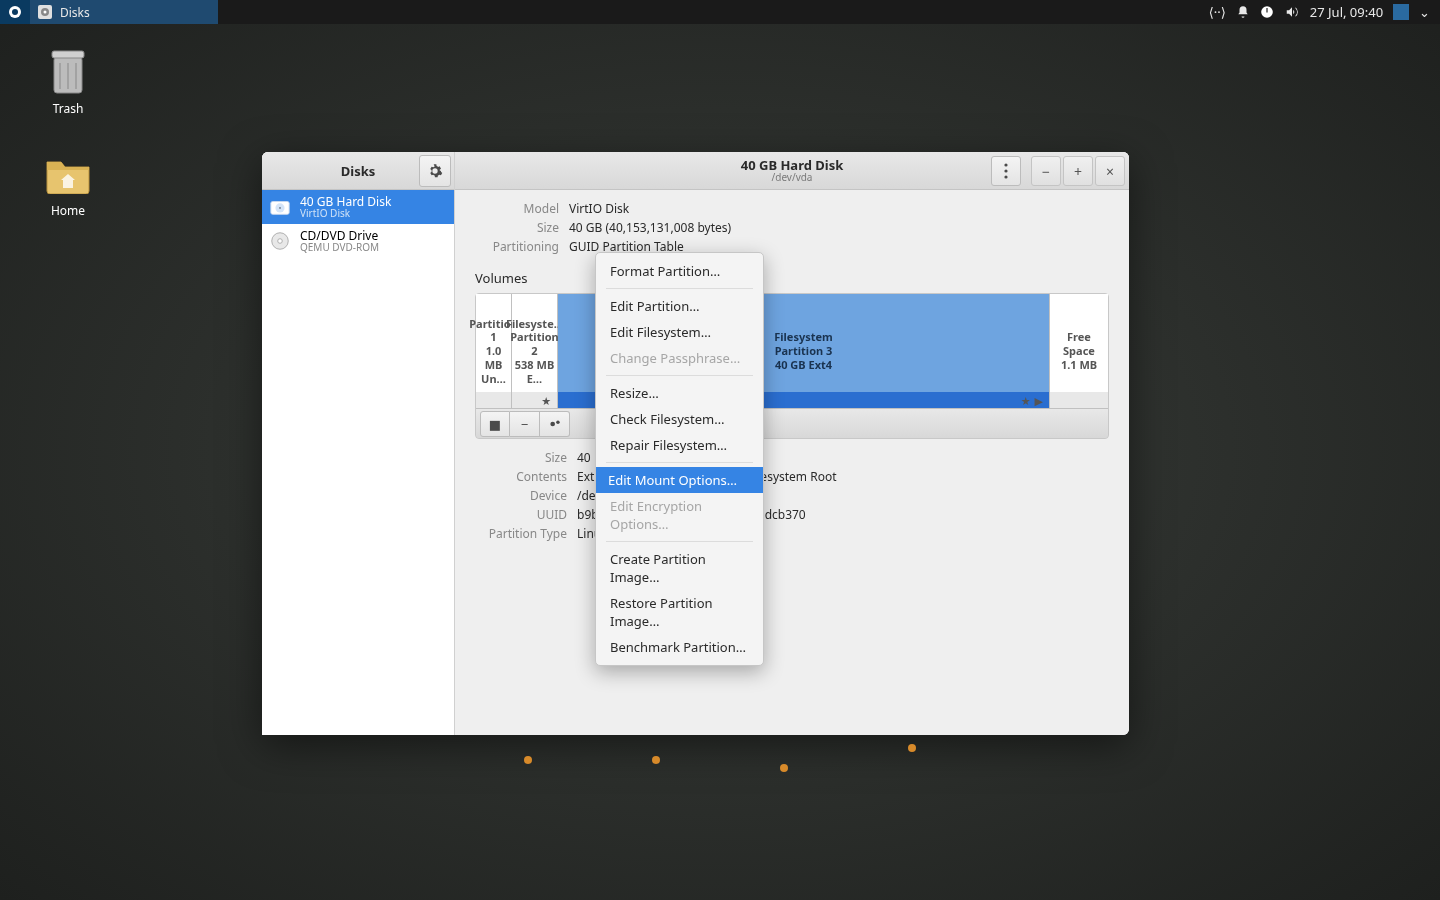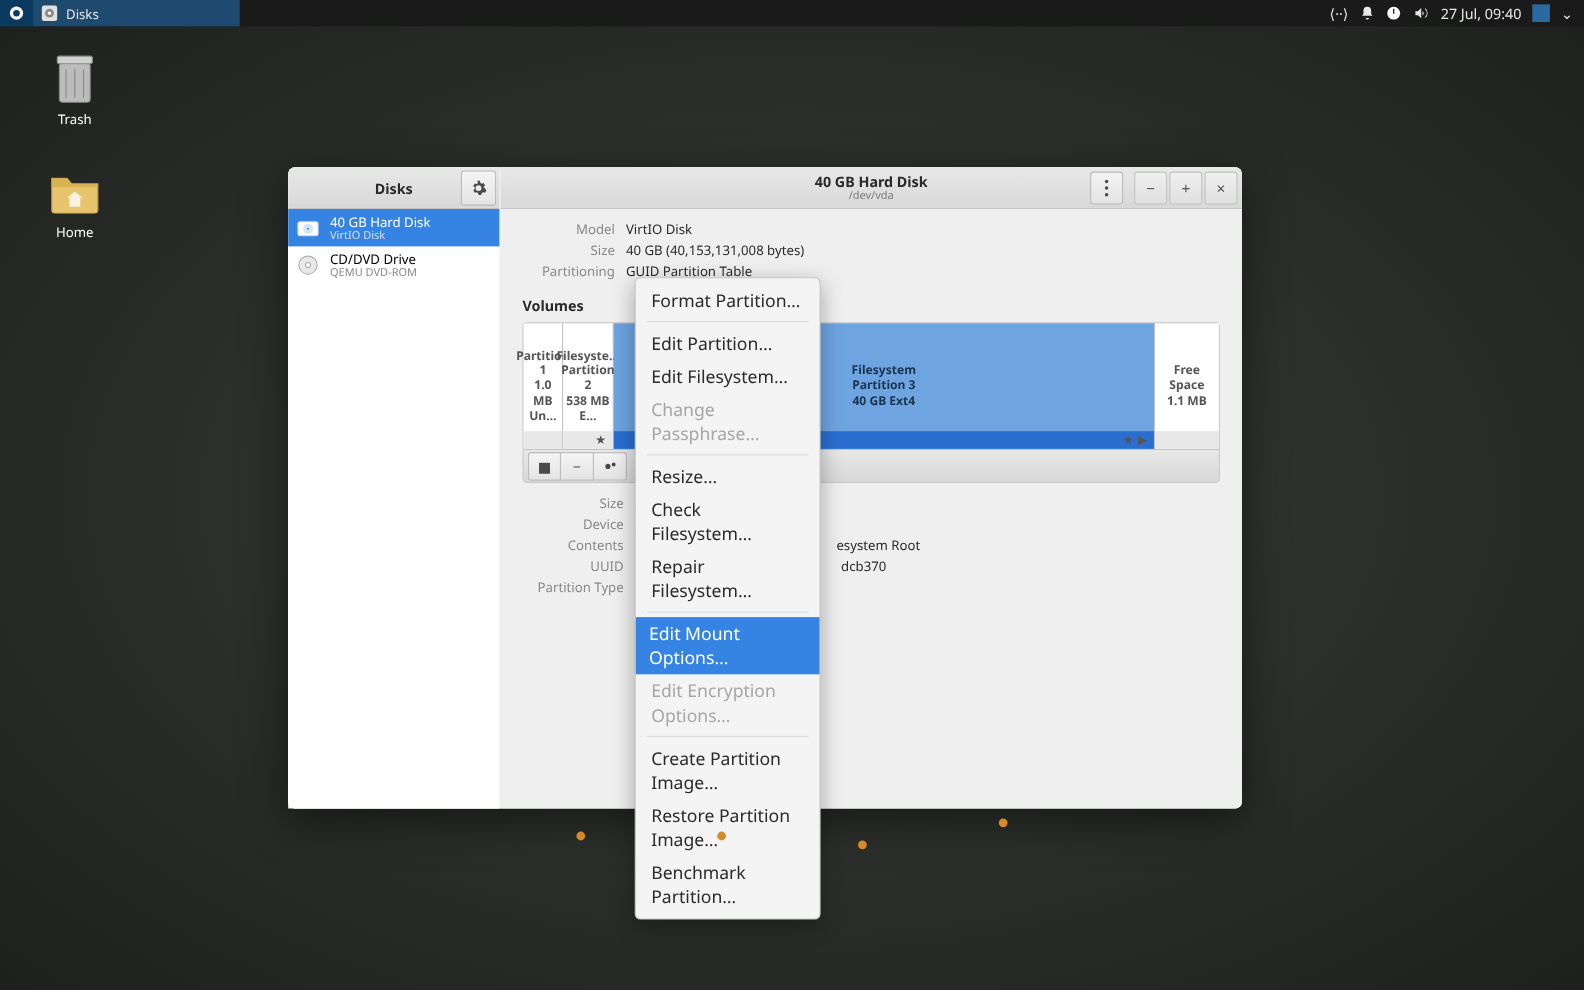--- a/index.html
+++ b/index.html
@@ -41,41 +41,41 @@
 .main-title .t { font-size: 13px; font-weight: bold; color: #2a2a2a; }
 .main-title .s { font-size: 10px; color: #7a7a7a; }
 .win-controls { position:absolute; right:4px; top:4px; display:flex; gap:2px; }
 .win-btn { width: 30px; height: 30px; background: linear-gradient(#f0f0f0,#e0e0e0); border:1px solid #c4c4c4; border-radius:3px; display:flex; align-items:center; justify-content:center; color:#555; font-size:14px; }
 .hamburger-btn { position:absolute; right:108px; top:4px; width:30px; height:30px; background: linear-gradient(#f4f4f4,#e4e4e4); border:1px solid #bcbcbc; border-radius:3px; display:flex; align-items:center; justify-content:center; color:#4a4a4a; }
 
 .body { padding: 10px 20px; color: #2a2a2a; font-size: 13px; }
 .kv { display:flex; margin-bottom: 2px; }
 .kv .k { width: 84px; text-align: right; color:#888; font-size:12px; margin-right: 10px; }
 .kv .v { font-size: 12px; color:#2a2a2a; }
-.section-label { font-weight:bold; font-size:13px; color:#2a2a2a; margin-top: 14px; margin-bottom:6px; }
+.section-label { font-weight:normal; font-size:13px; color:#2a2a2a; margin-top: 14px; margin-bottom:6px; }
 
 .volumes-box { border:1px solid #c8c8c8; border-radius:4px; background:#dcdcdc; }
 .vol-row { display:flex; height: 114px; }
 .vol { border-right:1px solid #c0c0c0; display:flex; flex-direction:column; align-items:center; justify-content:center; text-align:center; font-size:11px; color:#555; background:#fff; position:relative;font-weight:bold; }
 .vol.sel { background:#6ea4e0; color:#1a3350; }
 .vol.sel .bottom-bar { background:#2a6ed0; }
 .bottom-bar { position:absolute; bottom:0; left:0; right:0; height:16px; background:#e8e8e8; display:flex; align-items:center; justify-content:flex-end; padding-right:6px; gap:4px; color:#555; font-size:11px; }
 .vol .line { line-height:1.25; }
 .vol-toolbar { height:30px; background: linear-gradient(#e8e8e8,#d8d8d8); border-top:1px solid #c0c0c0; border-radius:0 0 4px 4px; display:flex; align-items:center; padding:0 4px; gap:0; }
 .vt-btn { width:30px; height:26px; border:1px solid #bcbcbc; background:linear-gradient(#f4f4f4,#e4e4e4); display:flex; align-items:center; justify-content:center; font-size:13px; color:#4a4a4a; }
 .vt-btn.first { border-radius:3px 0 0 3px; }
 .vt-btn.mid { border-left:none; }
 .vt-btn.last { border-radius:0 3px 3px 0; border-left:none; }
 
 .details { margin-top:10px; }
 .details .kv .k { width:92px; }
 .link { color:#1a73e8; }
 
 
-.menu { position:absolute; left:577px; top:252px; width:169px; background:#f4f4f4; border:1px solid #c6c6c6; border-radius:5px; box-shadow:0 6px 20px rgba(0,0,0,0.3); padding:5px 0; font-size:16px; color:#2a2a2a; }
+.menu { position:absolute; left:595px; top:252px; width:169px; background:#f4f4f4; border:1px solid #c6c6c6; border-radius:5px; box-shadow:0 6px 20px rgba(0,0,0,0.3); padding:5px 0; font-size:13px; color:#2a2a2a; }
 .menu-item { padding:4px 14px; cursor:default; }
 .menu-item.disabled { color:#a6a6a6; }
 .menu-item.sel { background:#3584e4; color:#fff;padding-left:12px; }
 .menu-sep { height:1px; background:#dcdcdc; margin:4px 10px; }
 
 
 .dock { position:absolute; left:50%; bottom:136px; transform:translateX(-50%); display:flex; gap:120px; }
 .dot { width:8px; height:8px; background:#d78a2a; border-radius:50%; }
 .dock .dot:nth-child(4) { transform: translateY(-12px); }
 .dock .dot:nth-child(3) { transform: translateY(8px); }
@@ -276,28 +276,28 @@
           </div>
         </div>
       </div>
 
       <div class="details">
         <div class="kv">
             <span class="k">Size</span>
             <span class="v">40</span>
           </div>
         <div class="kv">
-            <span class="k">Device</span>
-            <span class="v">/de</span>
-          </div>
-        <div class="kv">
             <span class="k">Contents</span>
             <span class="v">Ext</span>
           <span class="v link" style="margin-left:166px">esystem Root</span>
         </div>
+        <div class="kv">
+            <span class="k">Device</span>
+            <span class="v">/de</span>
+          </div>
         <div class="kv">
             <span class="k">UUID</span>
             <span class="v">b9b</span>
           <span class="v" style="margin-left:166px">dcb370</span>
         </div>
         <div class="kv">
             <span class="k">Partition Type</span>
             <span class="v">Linu</span>
           </div>
       </div>

